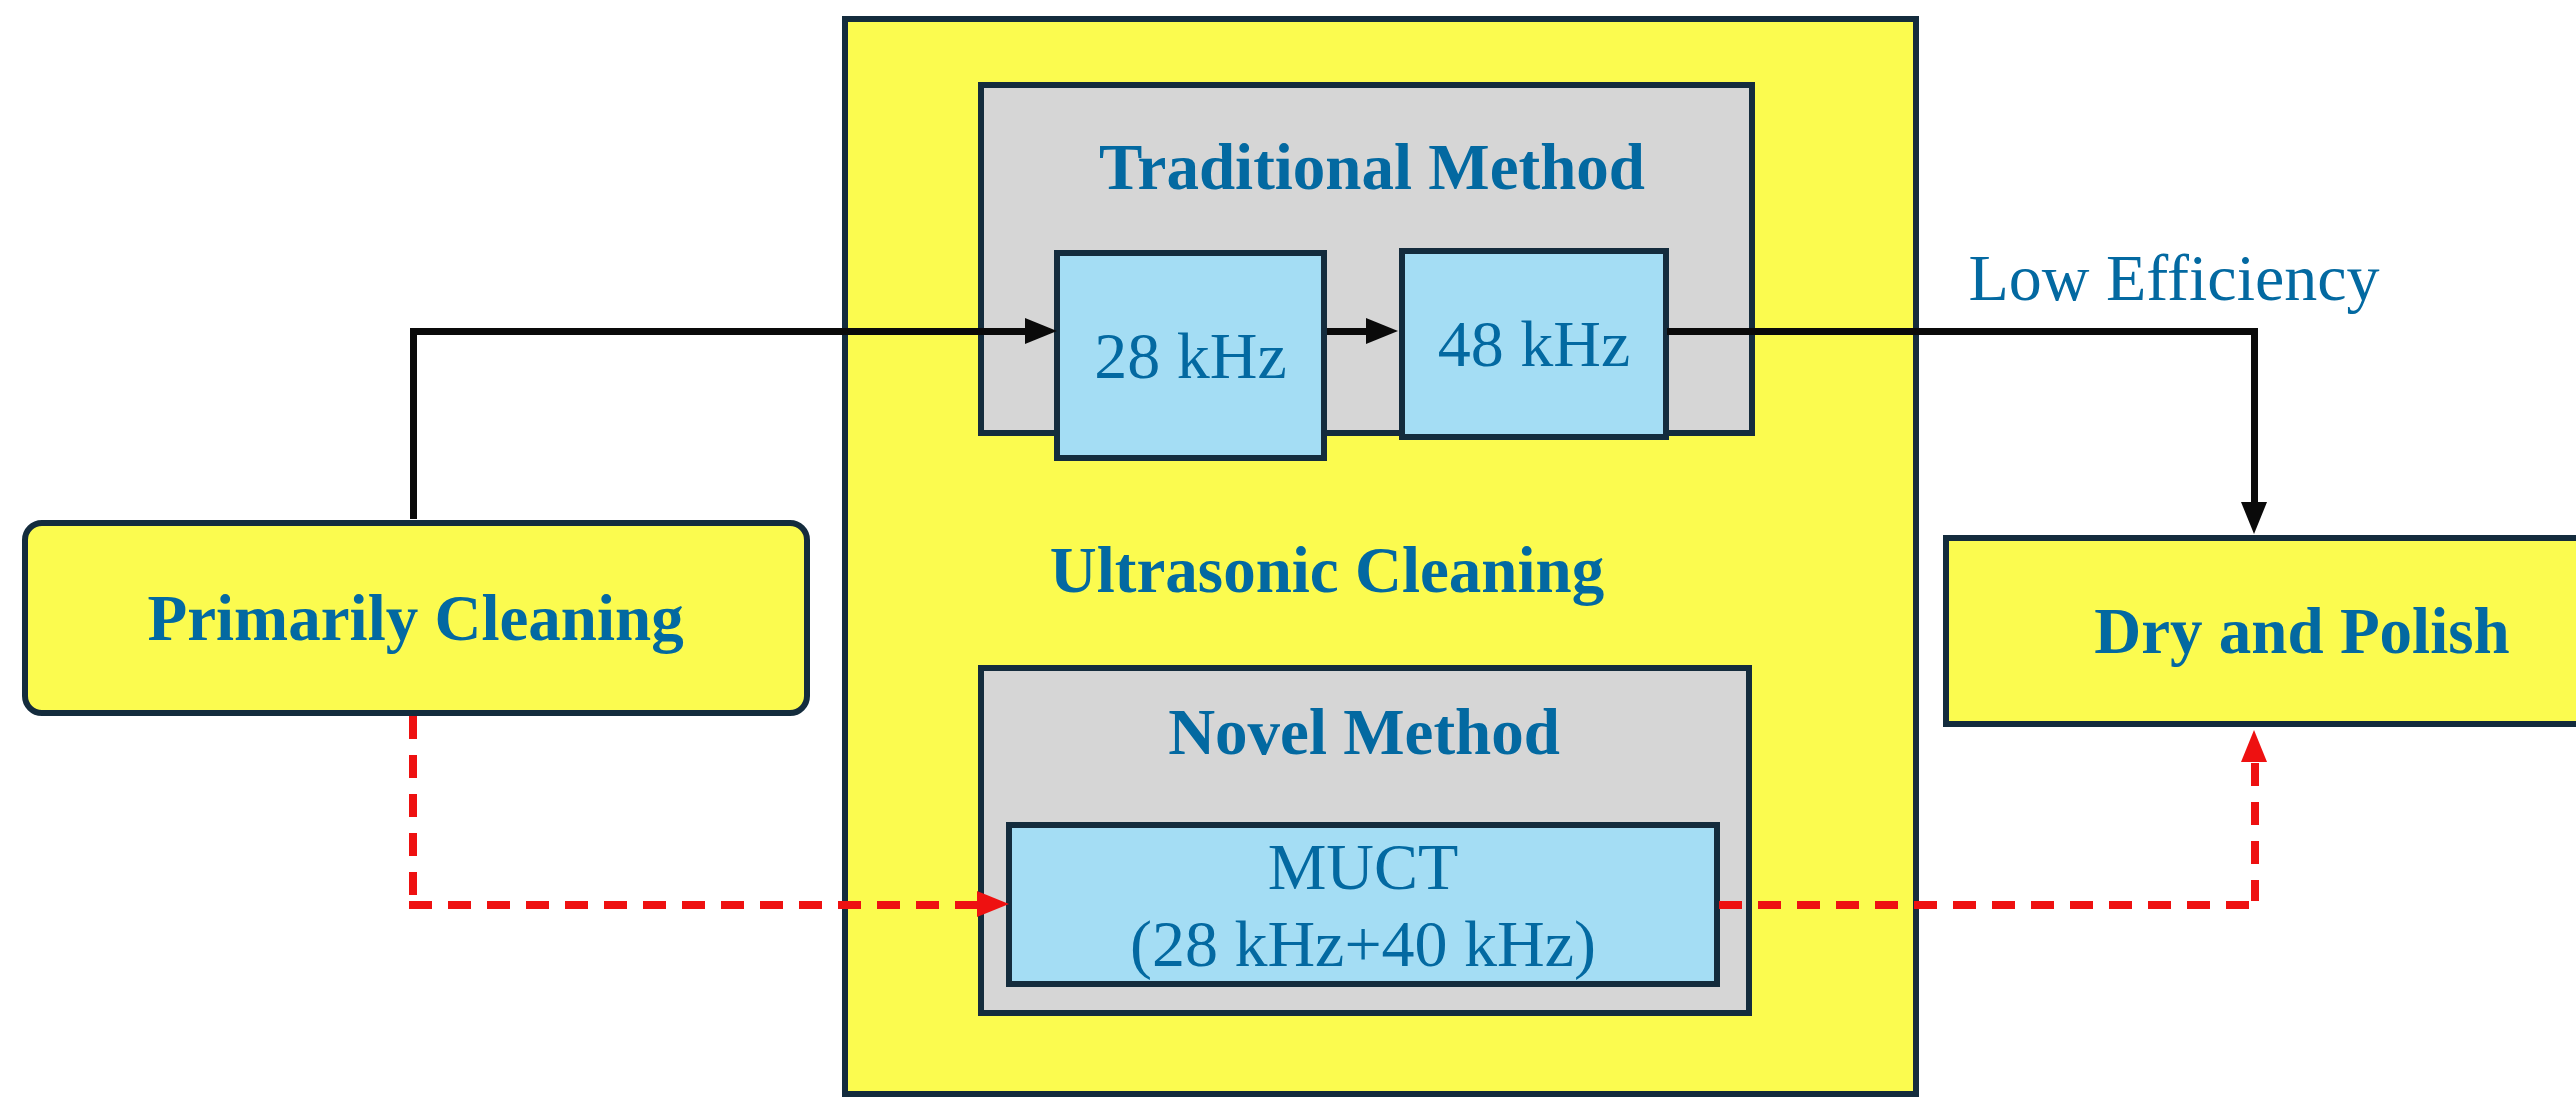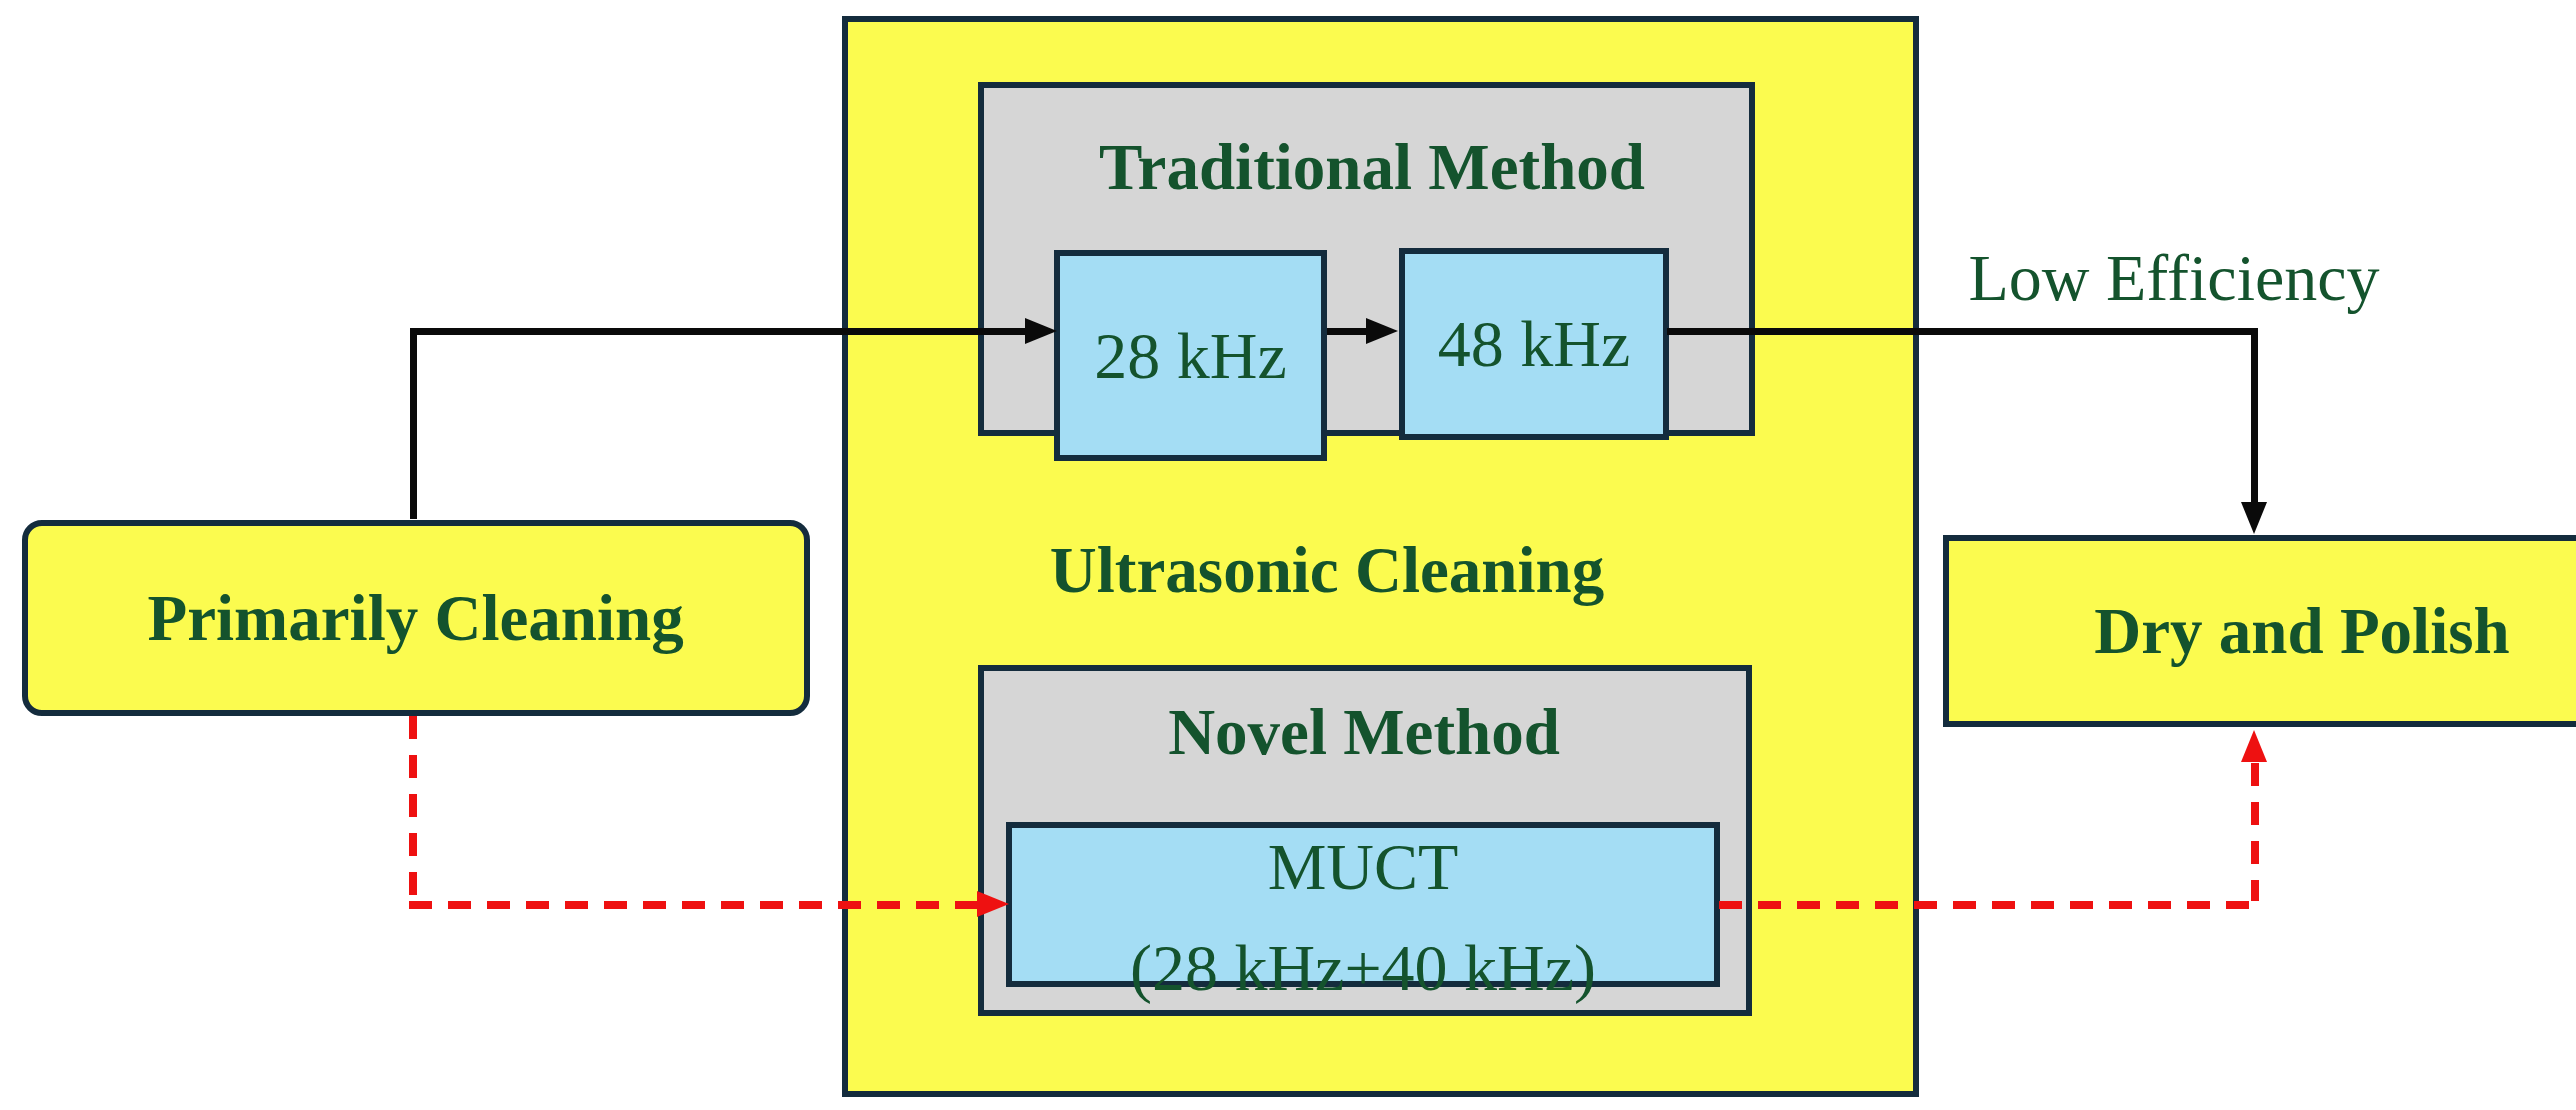--- a/index.html
+++ b/index.html
@@ -8,34 +8,34 @@
     width:2576px;height:1110px;
     background:#ffffff;
     font-family:"Liberation Serif","DejaVu Serif",serif;
     overflow:hidden;
   }
   .box{position:absolute;box-sizing:border-box;border:6.8px solid #142c3d;}
   .fill-yellow{background:#fbfb4f;}
   .fill-gray{background:#d6d6d6;}
   .fill-blue{background:#a4ddf4;}
   .center-flex{display:flex;align-items:center;justify-content:center;flex-direction:column;}
-  .label{color:#14532d;white-space:nowrap;}
+  .label{color:#0369a1;white-space:nowrap;}
   .label-bold{font-weight:700;font-size:65px;}
   .label-reg{font-weight:400;font-size:66px;}
   .abs-label{position:absolute;transform:translate(-50%,-50%);}
   .line{position:absolute;}
   .black-solid{background:#0a0a0a;}
   .red-dash-h{background:repeating-linear-gradient(to right,#ee1111 0 23px,transparent 23px 39px);}
   .red-dash-v{background:repeating-linear-gradient(to bottom,#ee1111 0 23px,transparent 23px 39px);}
   .arrow{position:absolute;width:0;height:0;}
   .arrow-right-black{border-top:13.5px solid transparent;border-bottom:13.5px solid transparent;border-left:32px solid #0a0a0a;}
   .arrow-down-black{border-left:13.5px solid transparent;border-right:13.5px solid transparent;border-top:32px solid #0a0a0a;}
   .arrow-right-red{border-top:13.5px solid transparent;border-bottom:13.5px solid transparent;border-left:32px solid #ee1111;}
   .arrow-up-red{border-left:13.5px solid transparent;border-right:13.5px solid transparent;border-bottom:32px solid #ee1111;}
-  .muct-line{line-height:77px;margin-top:24px;}
+  .muct-line{line-height:77px;}
 </style>
 </head>
 <body>
 
 <div id="canvas">
 
   <div class="box fill-yellow center-flex" style="left:21.6px;top:520px;width:788px;height:196px;border-radius:20px;">
     <span class="label label-bold">Primarily Cleaning</span>
   </div>
 

